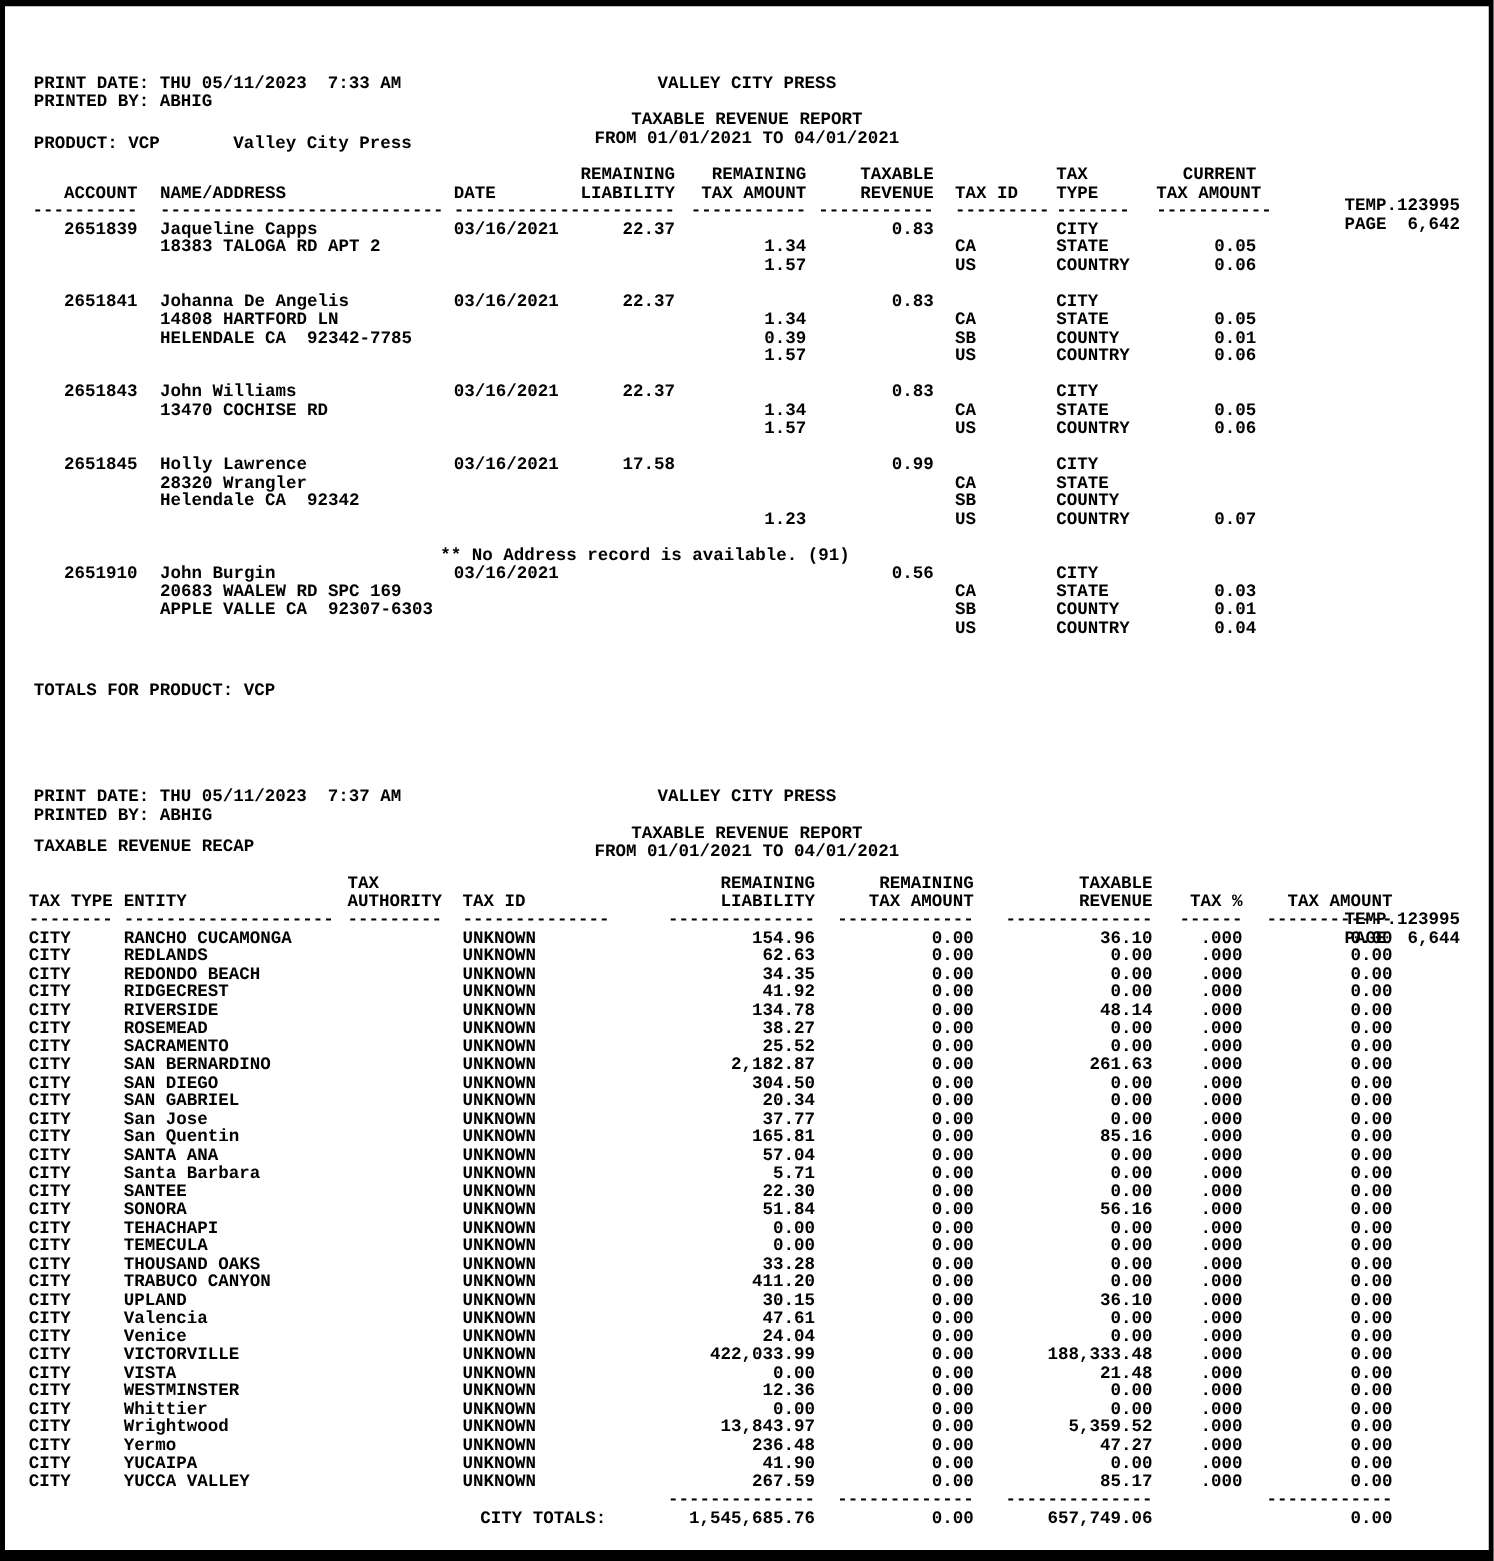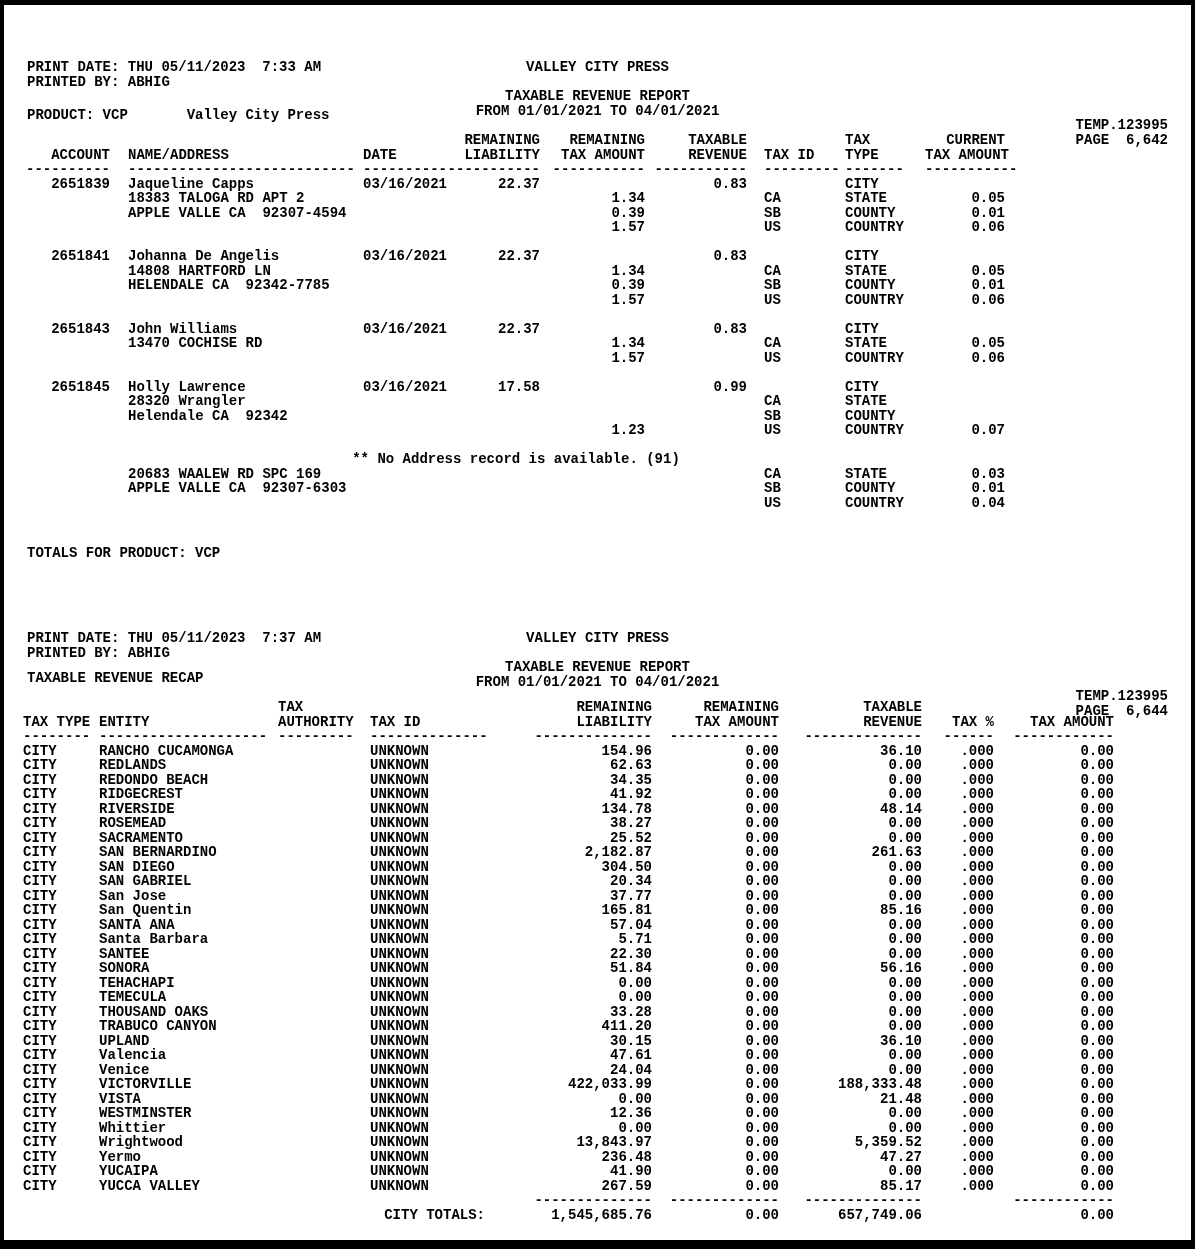--- a/index.html
+++ b/index.html
@@ -16,21 +16,21 @@
     font-family:"Liberation Mono","DejaVu Sans Mono",monospace;
     font-weight:bold;
     font-size:14px;
     line-height:14.5px;
     color:#000;
   }
   .abs{position:absolute;}
   .hdr-row{position:relative;height:14.5px;white-space:pre;}
   .hl{position:absolute;left:23px;white-space:pre;}
   .hc{display:block;text-align:center;white-space:pre;}
-  .hr{position:absolute;right:23px;white-space:pre;}
+  .hr{position:absolute;right:23px;white-space:pre;margin-top:40px;}
   .plain-line{position:absolute;left:23px;white-space:pre;}
   table.rpt{border-collapse:collapse;border-spacing:0;table-layout:fixed;}
   table.rpt td{padding:0;margin:0;white-space:pre;height:14.5px;line-height:14.5px;overflow:visible;}
   
   #t1{width:982px;}
   #t1 .c1{text-align:right;}
   #t1 .c2{padding-left:18px;margin-top:28px;}
   #t1 .c3{padding-left:8px;margin-left:27px;}
   #t1 .c4{text-align:right;}
   #t1 .c5{text-align:right;}
@@ -133,31 +133,20 @@
           <td class="c3"></td>
           <td class="c4"></td>
           <td class="c5">1.34</td>
           <td class="c6"></td>
           <td class="c7">CA</td>
           <td class="c8">STATE</td>
           <td class="c9">0.05</td>
         </tr>
         <tr>
           <td class="c1"></td>
-          <td class="c2">APPLE VALLE CA  92307-4594</td>
-          <td class="c3"></td>
-          <td class="c4"></td>
-          <td class="c5">0.39</td>
-          <td class="c6"></td>
-          <td class="c7">SB</td>
-          <td class="c8">COUNTY</td>
-          <td class="c9">0.01</td>
-        </tr>
-        <tr>
-          <td class="c1"></td>
           <td class="c2"></td>
           <td class="c3"></td>
           <td class="c4"></td>
           <td class="c5">1.57</td>
           <td class="c6"></td>
           <td class="c7">US</td>
           <td class="c8">COUNTRY</td>
           <td class="c9">0.06</td>
         </tr>
         <tr>
@@ -288,20 +277,31 @@
           <td class="c6"></td>
           <td class="c7">US</td>
           <td class="c8">COUNTRY</td>
           <td class="c9">0.07</td>
         </tr>
         <tr>
           <td class="" colspan="9"></td>
         </tr>
         <tr>
           <td class="note" colspan="9">** No Address record is available. (91)</td>
+        </tr>
+        <tr>
+          <td class="c1">2651910</td>
+          <td class="c2">John Burgin</td>
+          <td class="c3">03/16/2021</td>
+          <td class="c4"></td>
+          <td class="c5"></td>
+          <td class="c6">0.56</td>
+          <td class="c7"></td>
+          <td class="c8">CITY</td>
+          <td class="c9"></td>
         </tr>
         <tr>
           <td class="c1"></td>
           <td class="c2">20683 WAALEW RD SPC 169</td>
           <td class="c3"></td>
           <td class="c4"></td>
           <td class="c5"></td>
           <td class="c6"></td>
           <td class="c7">CA</td>
           <td class="c8">STATE</td>

